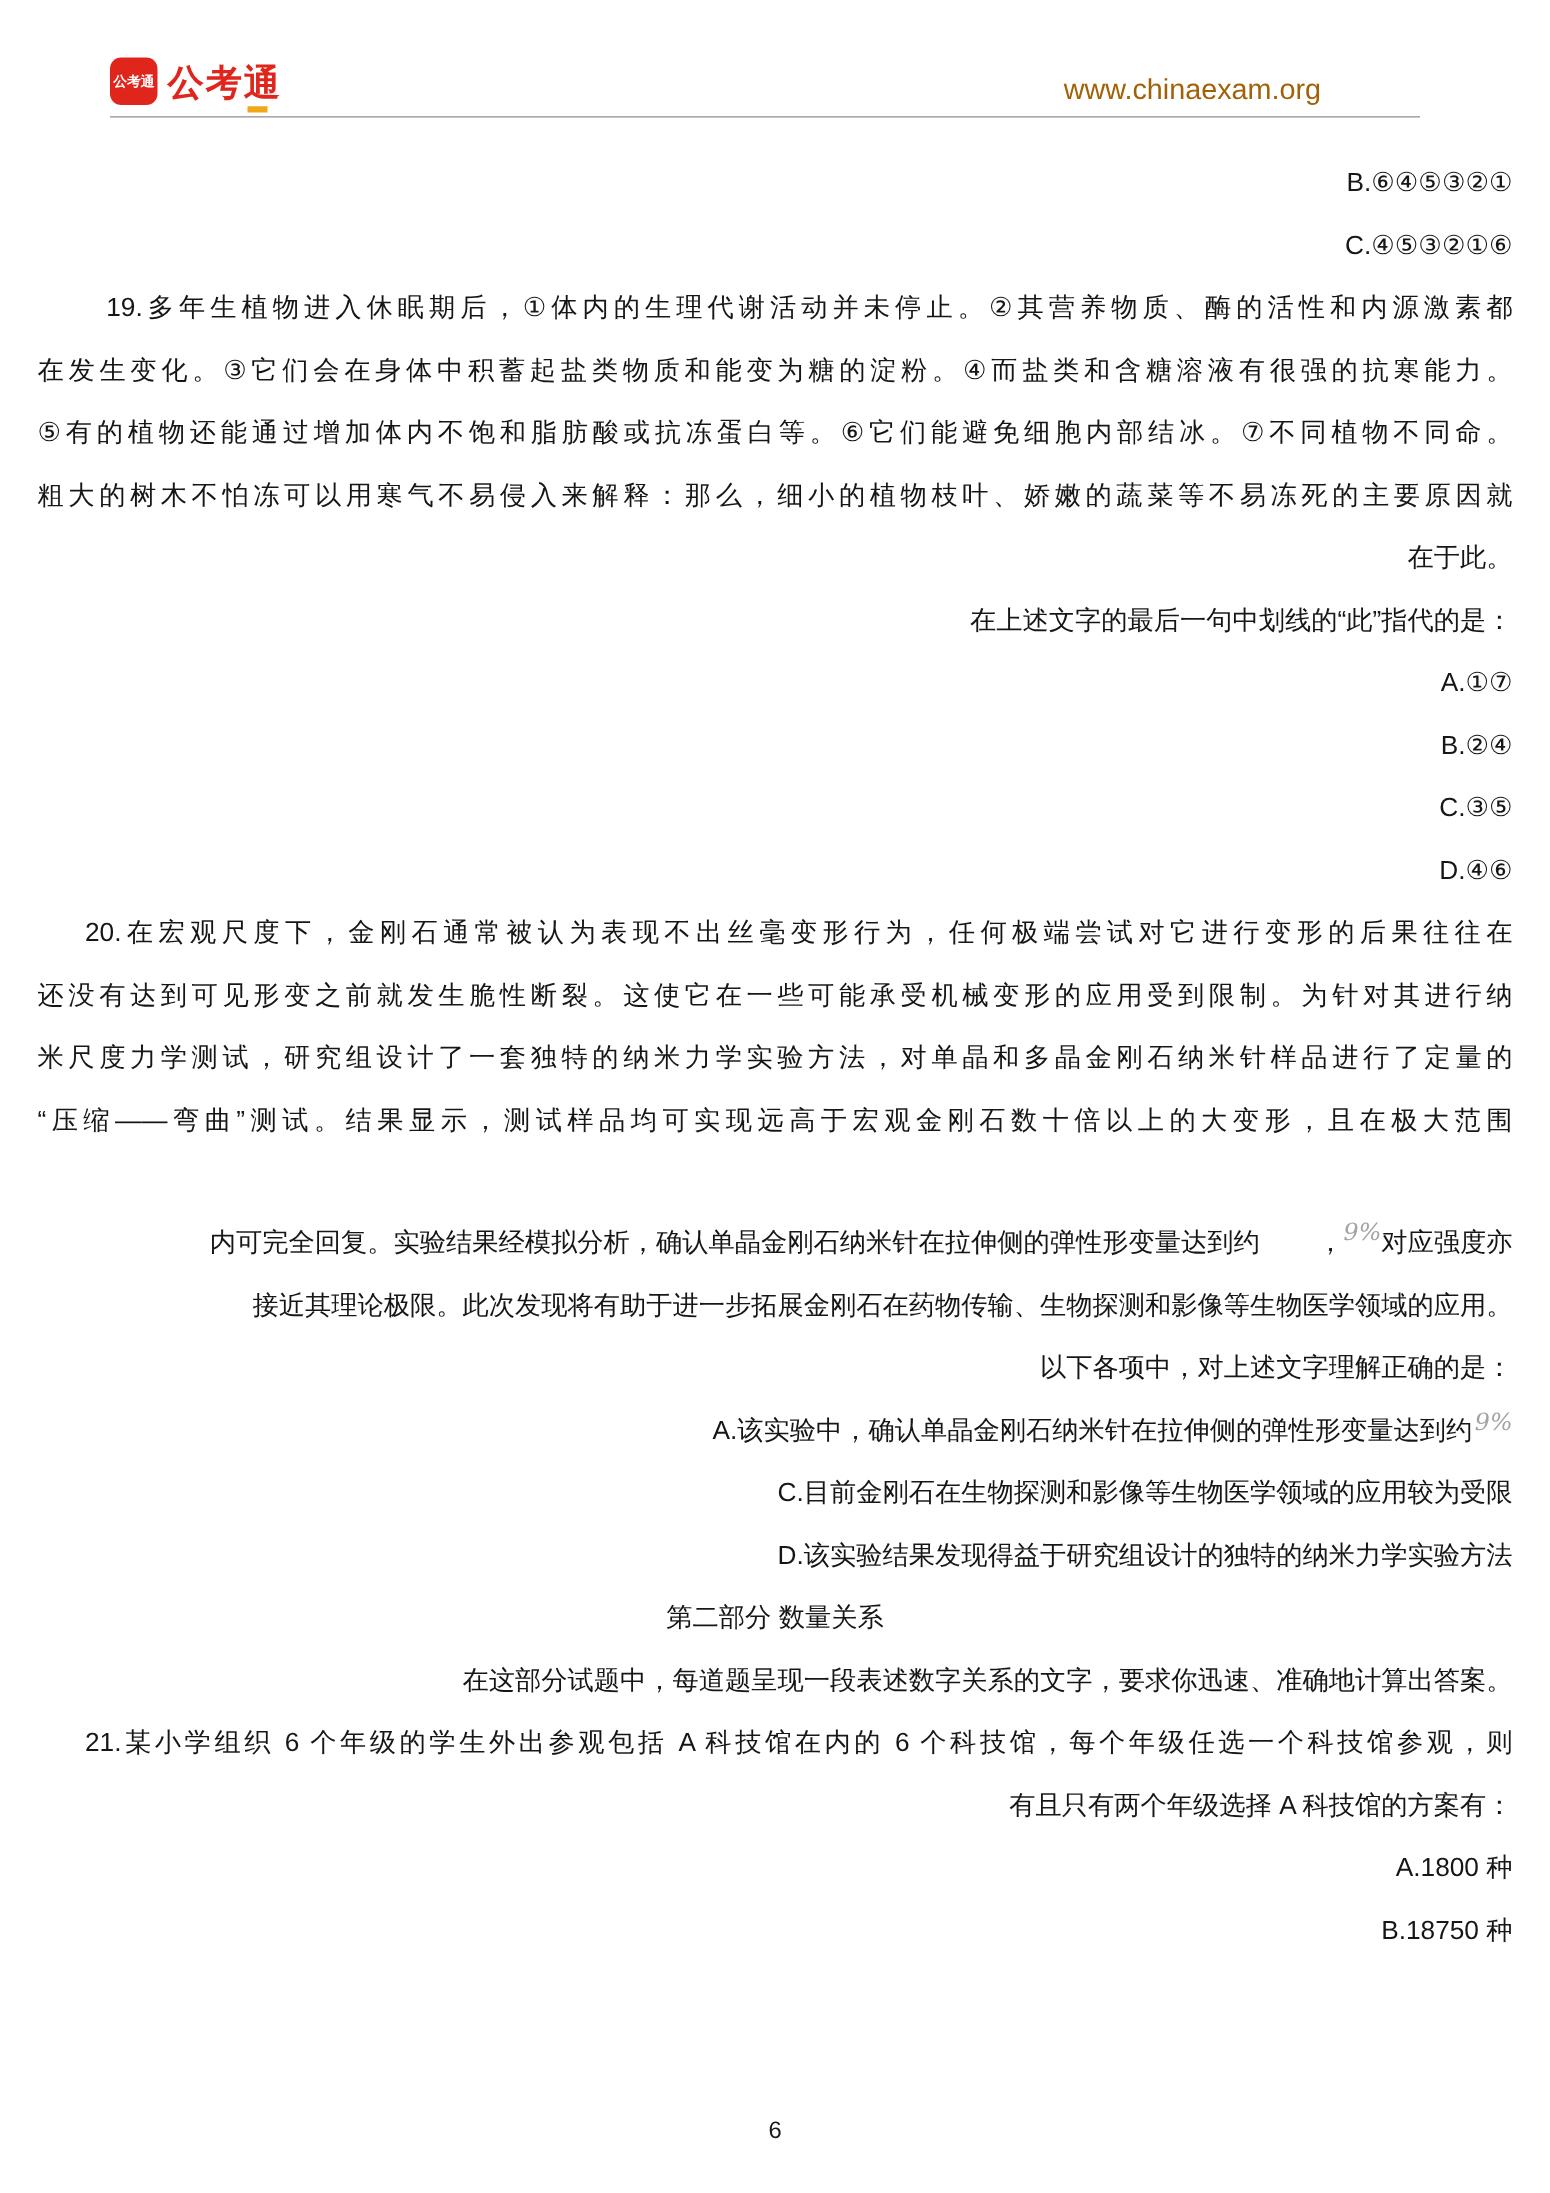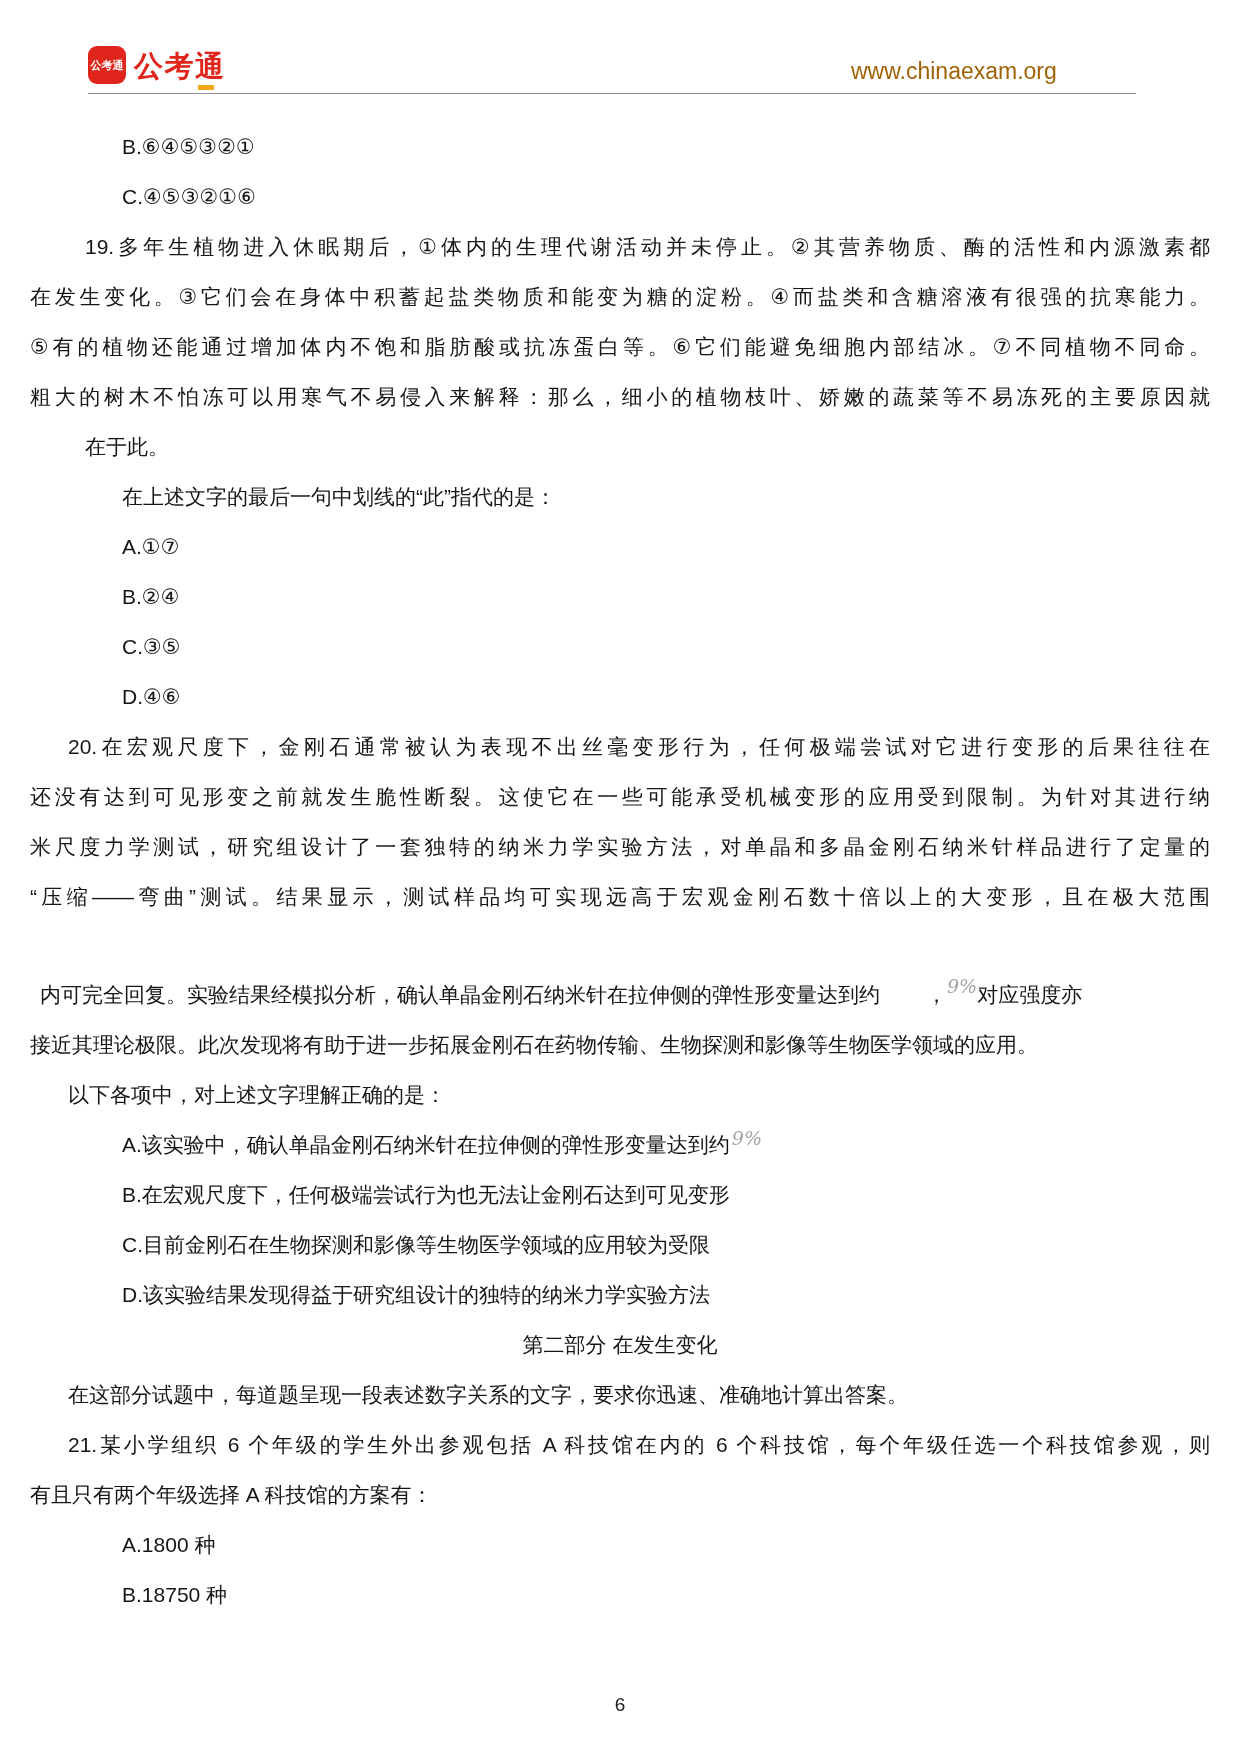--- a/index.html
+++ b/index.html
@@ -34,21 +34,21 @@
     position:absolute; left:88px; top:93px; width:1048px;
     border-top:1.6px solid #8f8f8f; height:0;
   }
   .site-url {
     position:absolute; left:851px; top:56px; width:208px;
     font-size:23px; line-height:30px; color:#a16207;
     word-break:break-all;
   }
   
   .body-text { padding:0 30px; }
-  .line { line-height:50px; min-height:50px; }
+  .line { line-height:50px; min-height:50px;text-align:right; }
   .just { text-align:justify; text-align-last:justify; }
   .ind-55 { padding-left:55px; }
   .ind-92 { padding-left:92px; }
   .ind-38 { padding-left:38px; }
   .ind-10 { padding-left:10px;margin-top:48px; }
   .center { text-align:center; text-align-last:center; }
   .formula {
     color:#a3a3a3;
     font-family:"DejaVu Serif","Liberation Serif",serif;
     font-style:italic; font-size:19px;
@@ -103,25 +103,24 @@
     <div class="line just">“压缩——弯曲”测试。结果显示，测试样品均可实现远高于宏观金刚石数十倍以上的大变形，且在极大范围</div>
     <div class="line ind-10">
       <span>内可完全回复。实验结果经模拟分析，确认单晶金刚石纳米针在拉伸侧的弹性形变量达到约</span><span class="formula-gap"></span><span>，</span><span class="formula">9%</span><span>对应强度亦</span>
     </div>
     <div class="line">接近其理论极限。此次发现将有助于进一步拓展金刚石在药物传输、生物探测和影像等生物医学领域的应用。</div>
 
     <div class="line ind-38">以下各项中，对上述文字理解正确的是：</div>
     <div class="line ind-92">
       <span>A.该实验中，确认单晶金刚石纳米针在拉伸侧的弹性形变量达到约</span><span class="opt-formula">9%</span>
     </div>
-    <div class="line ind-92">B.在宏观尺度下，任何极端尝试行为也无法让金刚石达到可见变形</div>
     <div class="line ind-92">C.目前金刚石在生物探测和影像等生物医学领域的应用较为受限</div>
     <div class="line ind-92">D.该实验结果发现得益于研究组设计的独特的纳米力学实验方法</div>
 
-    <div class="line center">第二部分  在发生变化</div>
+    <div class="line center">第二部分  数量关系</div>
     <div class="line ind-38">在这部分试题中，每道题呈现一段表述数字关系的文字，要求你迅速、准确地计算出答案。</div>
 
     <div class="line just ind-38">21.某小学组织 6 个年级的学生外出参观包括 A 科技馆在内的 6 个科技馆，每个年级任选一个科技馆参观，则</div>
     <div class="line">有且只有两个年级选择 A 科技馆的方案有：</div>
     <div class="line ind-92">A.1800 种</div>
     <div class="line ind-92">B.18750 种</div>
 
   </div>
 
   <div class="footer-page">6</div>

